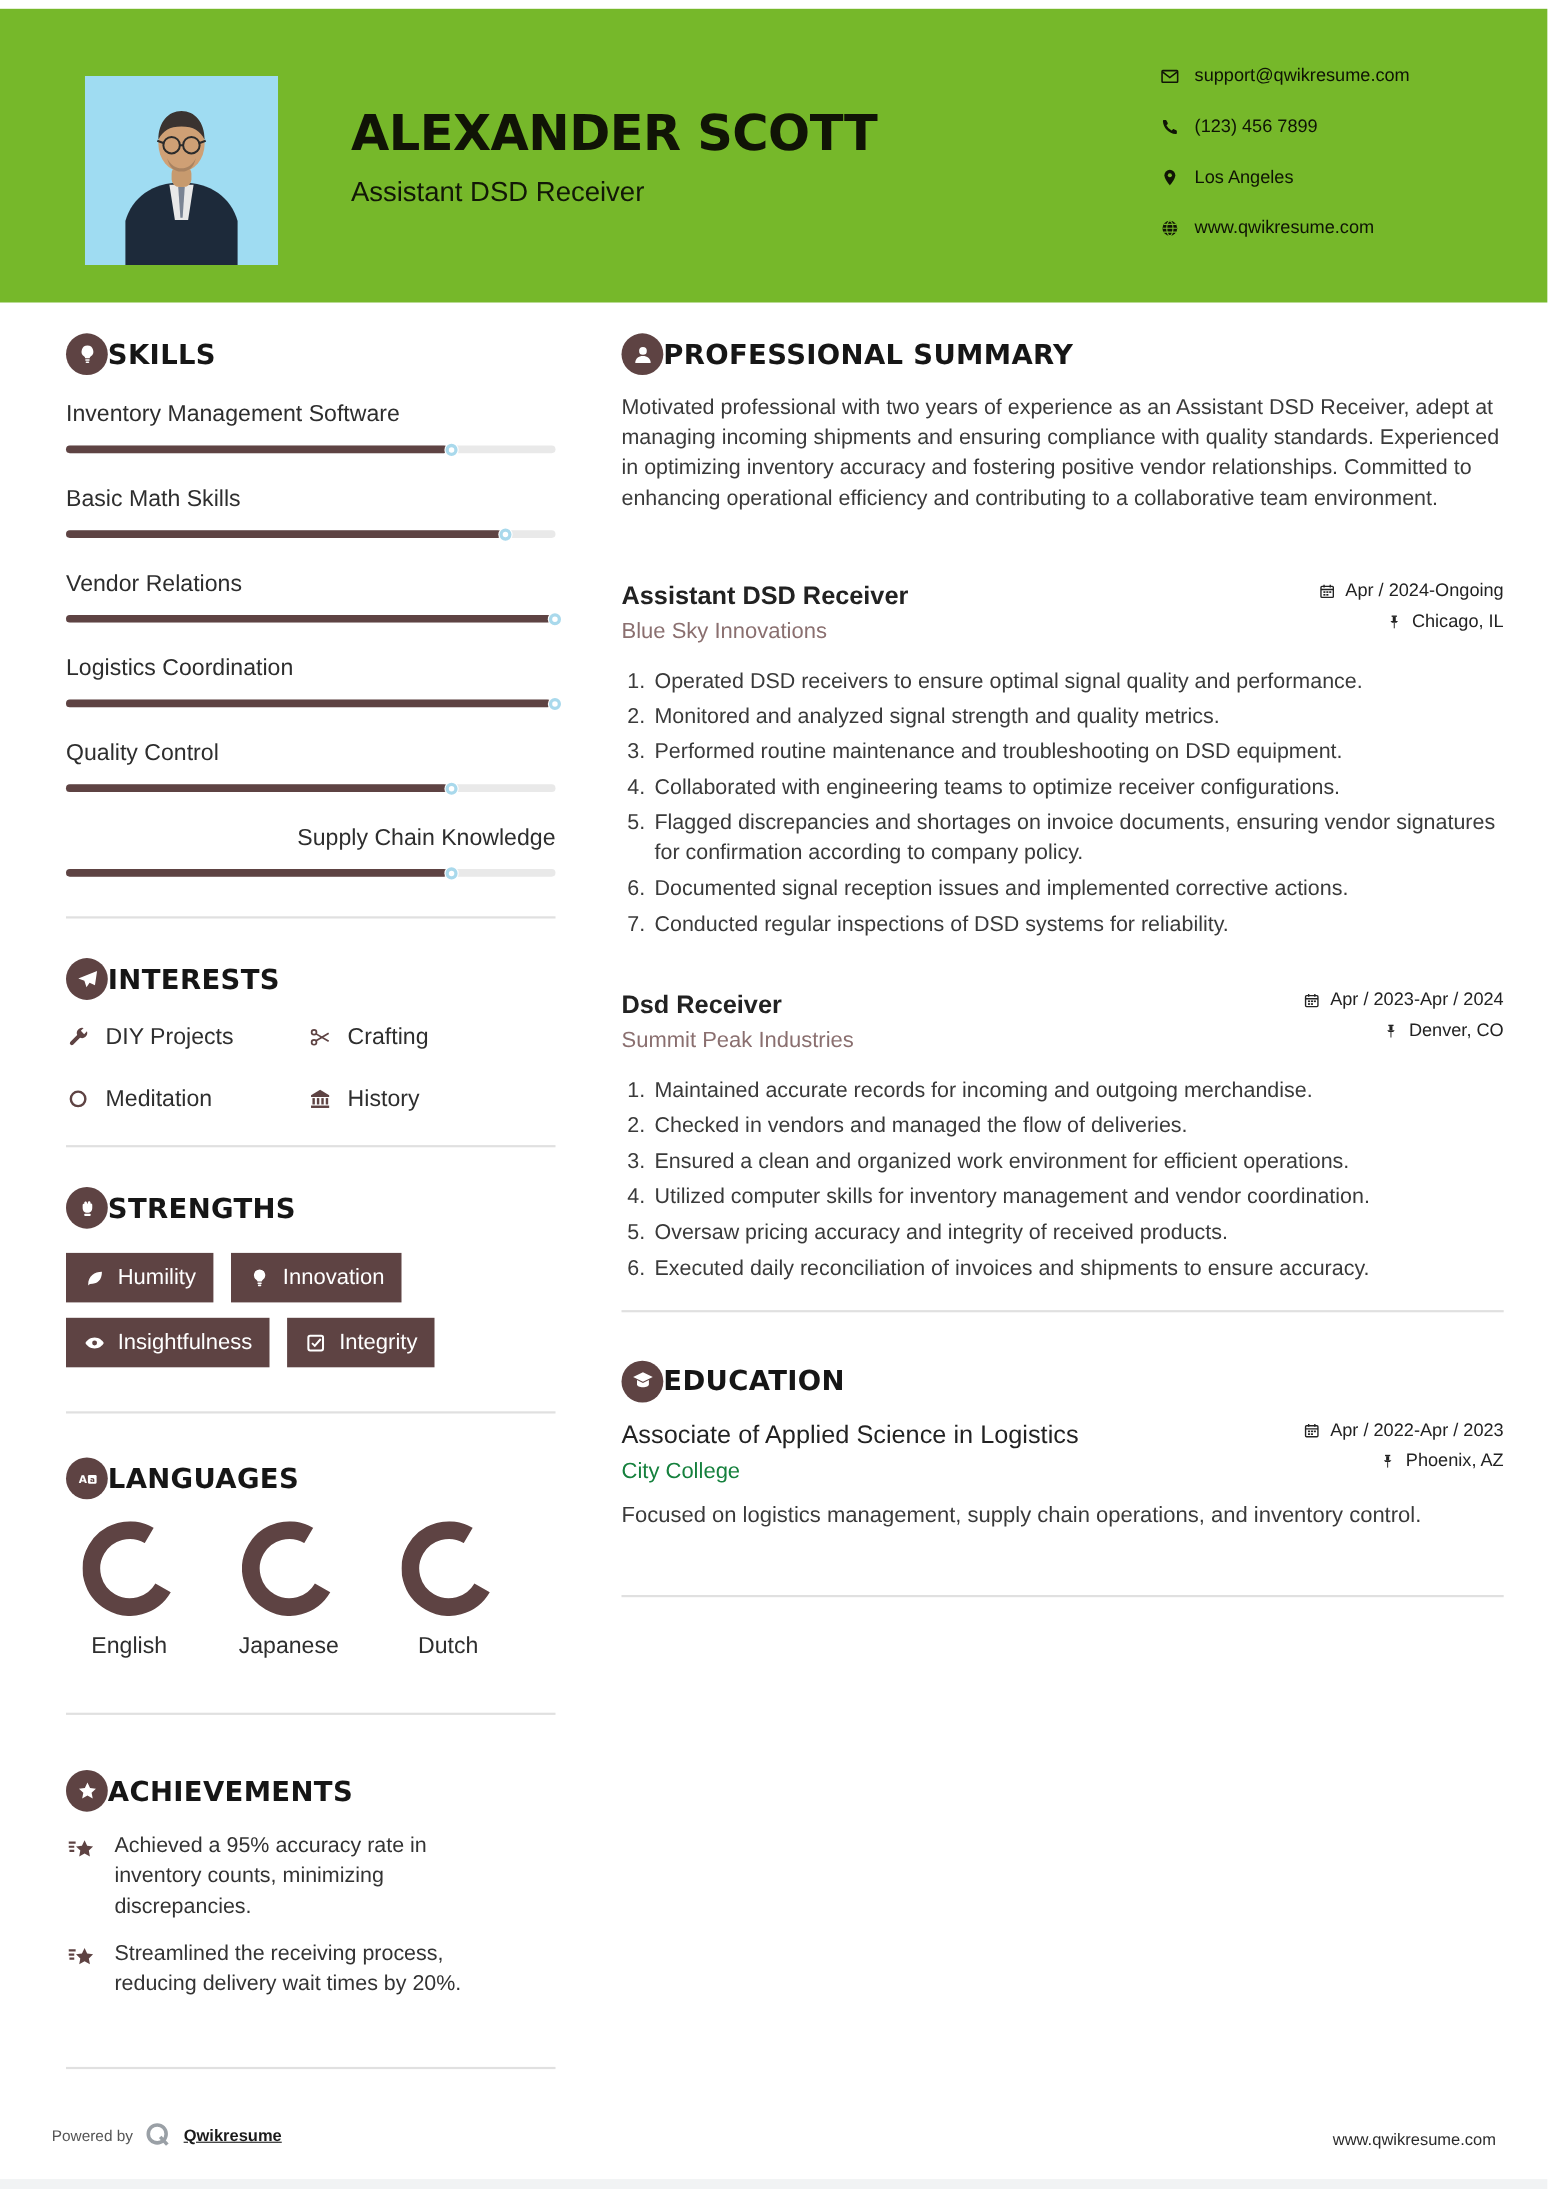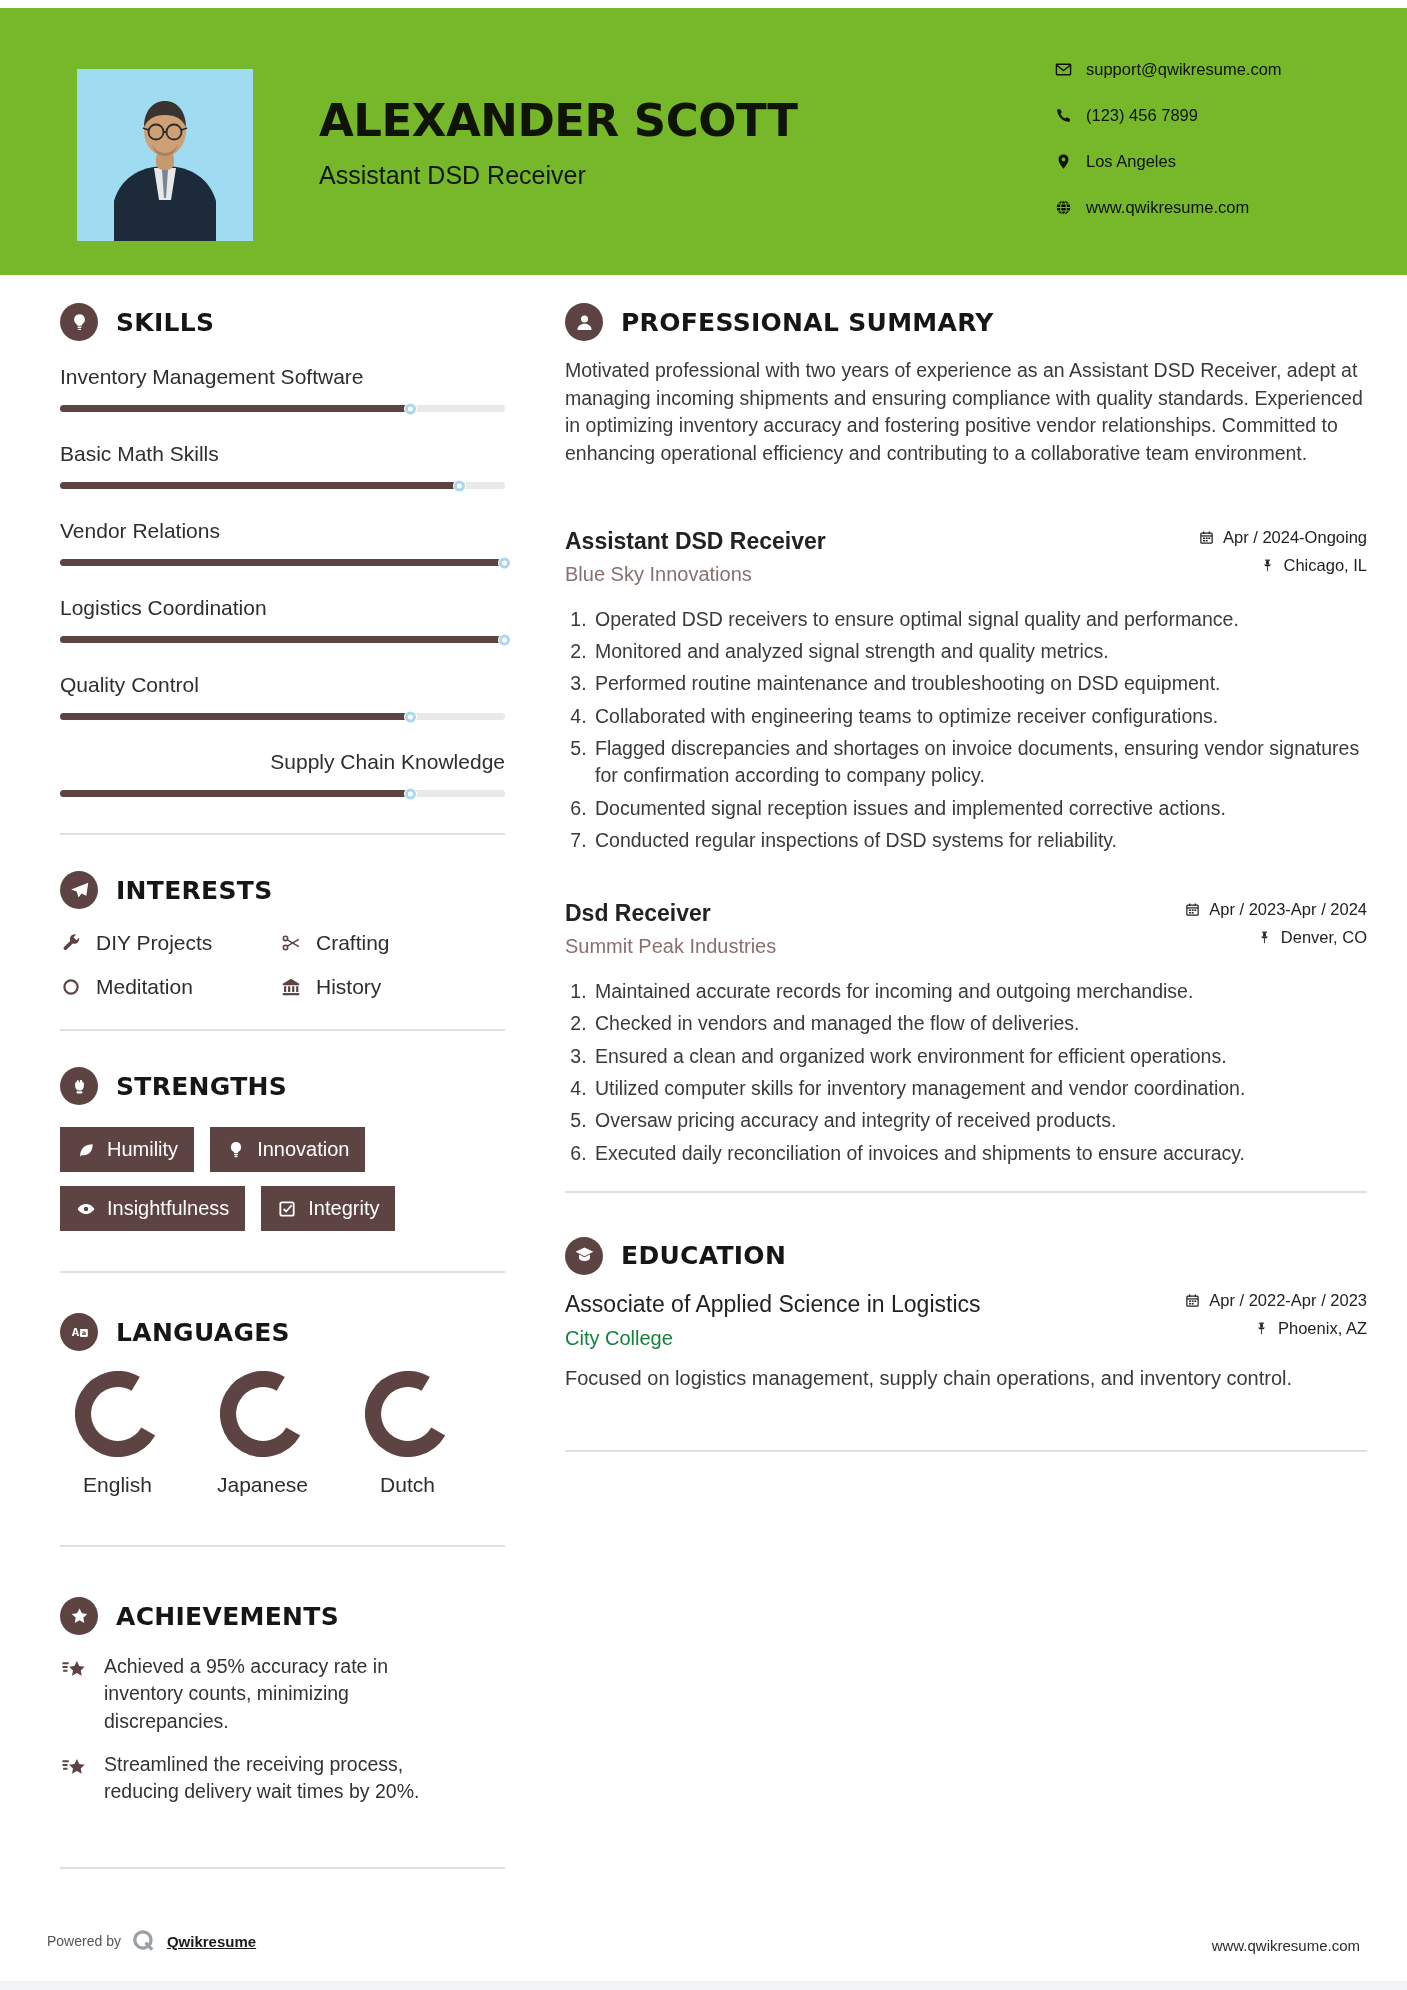--- a/index.html
+++ b/index.html
@@ -17,40 +17,40 @@
   .job-title { margin-top:14px; font-size:25px; color:#121807; }
   .contacts { width:310px; display:flex; flex-direction:column; gap:27px; margin-top:-6px; }
   .contact-row { display:flex; align-items:center; gap:14px; font-size:16.5px; color:#0e1305; }
   .contact-row svg { width:17px; height:17px; flex:0 0 auto; }
 
   
   .content { position:absolute; top:275px; left:0; width:1407px; display:flex; }
   .col-left  { width:445px; margin-left:60px; flex:0 0 auto; }
   .col-right { flex:1 1 auto; margin-left:60px; margin-right:40px; }
 
-  .sec-head { display:flex; align-items:center; gap:18px; }
+  .sec-head { display:flex; align-items:center; }
   .sec-icon { width:38px; height:38px; border-radius:50%; background:#5e4343; display:flex; align-items:center; justify-content:center; flex:0 0 auto; }
   .sec-icon svg { width:21px; height:21px; }
   .sec-title { font-family:"DejaVu Sans", sans-serif; font-size:25px; font-weight:800; color:#161616; letter-spacing:.3px; }
 
   .l-section { border-bottom:2px solid #e0e0e0; }
 
   
   .skills { padding:28px 0 30px 0; }
   .skill-row { margin-top:10px; margin-bottom:30px; }
   .skill-row:last-child { margin-bottom:6px;text-align:right; }
   .skill-label { font-size:21px; color:#2e2e2e; margin-top:24px; margin-bottom:16px; }
   .bar-track { position:relative; width:445px; height:7px; background:#e9e9e9; border-radius:4px; }
   .bar-fill  { position:relative; height:7px; background:#5e4343; border-radius:4px; }
   .bar-knob  { position:absolute; right:-9px; top:50%; transform:translateY(-50%);
                width:11px; height:11px; background:#fff; border:3.5px solid #a9d9ec; border-radius:50%; box-shadow:0 0 0 1px #fff; }
 
   
   .interests { padding:36px 0 30px 0; }
-  .interest-grid { margin-top:22px; display:grid; grid-template-columns:220px 220px; row-gap:20px; }
+  .interest-grid { margin-top:22px; display:grid; grid-template-columns:220px 220px; row-gap:32px; }
   .interest-item { display:flex; align-items:center; gap:14px; font-size:21px; color:#2e2e2e; }
   .interest-item svg { width:22px; height:22px; flex:0 0 auto; }
 
   
   .strengths { padding:36px 0 40px 0; }
   .badge-wrap { margin-top:22px; display:flex; flex-wrap:wrap; gap:14px 16px; }
   .badge { display:inline-flex; align-items:center; gap:11px; background:#5e4343; color:#fff; font-size:20px; padding:11px 16px; }
   .badge svg { width:20px; height:20px; flex:0 0 auto; }
 
   

